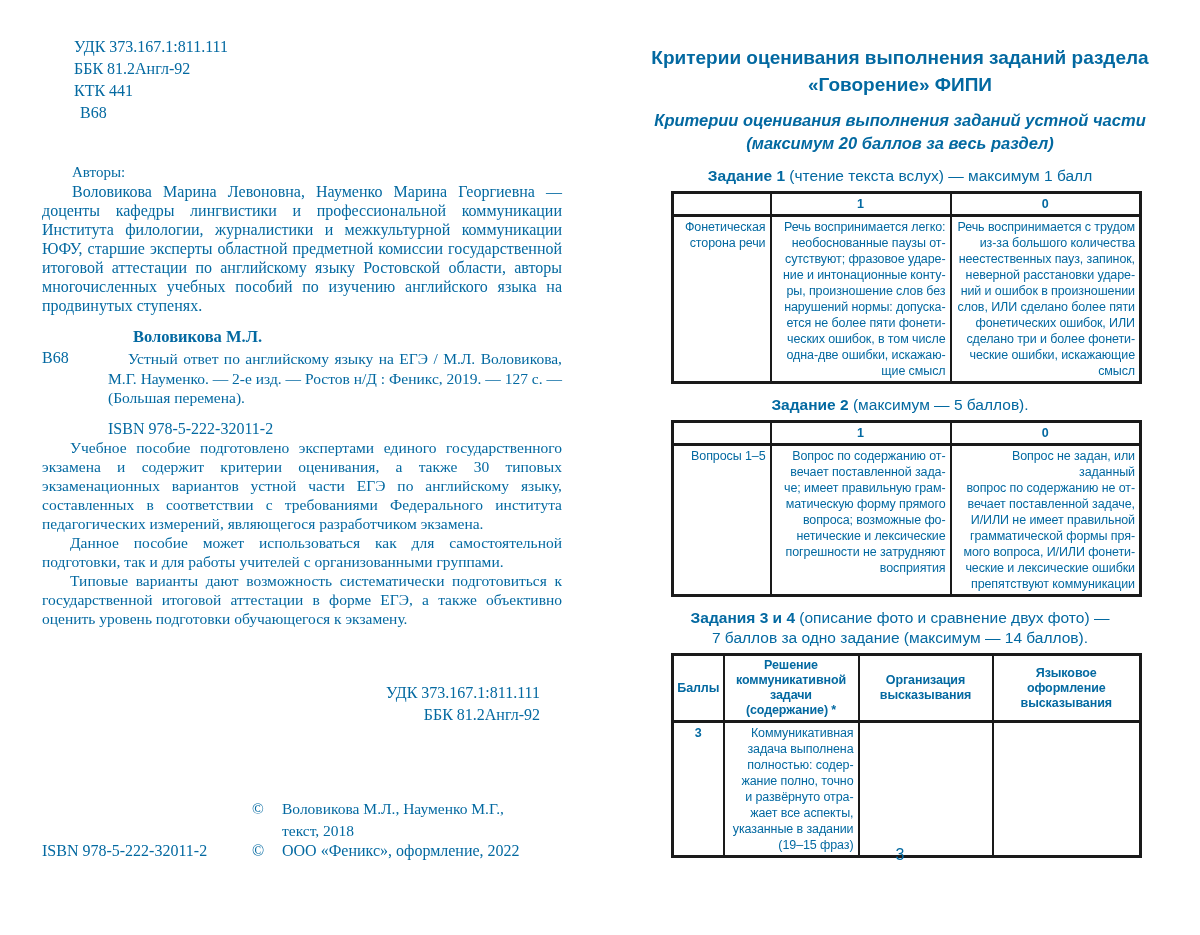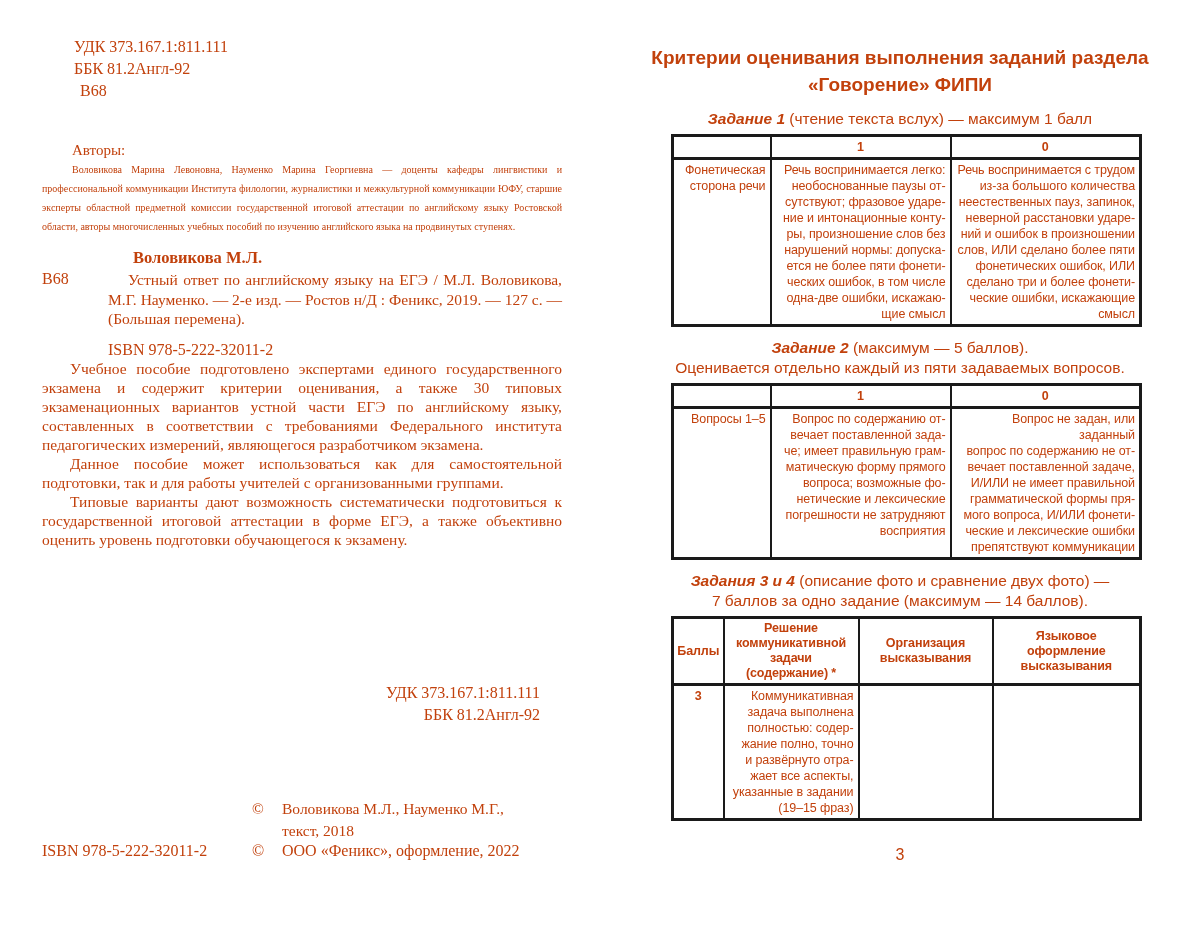--- a/index.html
+++ b/index.html
@@ -1,29 +1,29 @@
 <!DOCTYPE html>
 <html><head>
 <meta charset="utf-8">
 <style>
   html, body { margin:0; padding:0; background:#ffffff; }
   .canvas {
     position:relative; width:1200px; height:935px; background:#ffffff;
-    color:#c2410c; overflow:hidden;
+    color:#0369a1; overflow:hidden;
     font-family:"Liberation Serif","DejaVu Serif",serif;
   }
 
   
   .left-page { position:absolute; left:42px; top:36px; width:520px; height:880px; }
   .codes { font-size:16px; line-height:22px; margin-left:32px; }
   .codes .code-line { white-space:pre; }
   .codes .code-line:last-child { margin-left:6px; }
   .authors-heading { margin-top:40px; font-weight:normal; font-size:15px; text-indent:30px; }
   .authors-text {
-    font-size:10px; line-height:19px; text-align:justify; text-indent:30px; margin-top:1px;
+    font-size:16px; line-height:19px; text-align:justify; text-indent:30px; margin-top:1px;
   }
   .catalog-author { margin-top:12px; margin-left:91px; font-weight:bold; font-size:16.5px; }
   .catalog-row { position:relative; padding-left:66px; margin-top:2px; }
   .catalog-code { position:absolute; left:0; top:0; font-size:16px; }
   .catalog-entry { font-size:15.5px; line-height:19.5px; text-align:justify; text-indent:20px; }
   .isbn-top { margin-top:12px; margin-left:66px; font-size:16px; }
   .annotation { }
   .annotation p { margin:0; font-size:15.5px; line-height:19px; text-align:justify; text-indent:28px; }
   .udk-right-block { position:absolute; top:646px; right:22px; text-align:right; font-size:16px; line-height:22px; }
   .copyright-block { position:absolute; top:762px; left:210px; font-size:15.5px; line-height:22px; }
@@ -35,21 +35,21 @@
   .design-c { position:absolute; left:210px; top:0; display:flex; }
 
   
   .right-page {
     position:absolute; left:645px; top:44px; width:510px; height:880px;
     font-family:"Liberation Sans","DejaVu Sans",sans-serif; text-align:center;
   }
   .rp-title { font-size:19px; font-weight:bold; line-height:27px; white-space:pre-line; }
   .rp-subtitle { margin-top:11px; font-size:16.5px; font-weight:bold; font-style:italic; line-height:23px; white-space:pre-line; }
   .task-heading { margin-top:11px; font-size:15.5px; line-height:20px; }
-  .task-heading b { font-weight:bold;font-style:italic; }
+  .task-heading b { font-weight:bold; }
   .task-line2 { font-size:15.5px; line-height:20px; }
 
   table.crit {
     border-collapse:collapse; table-layout:fixed;
     margin:5px 0 0 26px; width:468px;
     font-size:12.5px; line-height:16px; letter-spacing:-0.1px;
   }
   table.crit td, table.crit th {
     border:2px solid #1a1a1a; vertical-align:top; padding:2px 4px;
     text-align:right; white-space:pre-line; overflow:hidden;
@@ -63,20 +63,21 @@
 </style>
 </head>
 <body>
 
 <div class="canvas">
 
   <div class="left-page">
     <div class="codes">
       <div class="code-line">УДК 373.167.1:811.111</div>
       <div class="code-line">ББК 81.2Англ-92</div>
+      <div class="code-line">КТК 441</div>
       <div class="code-line">В68</div>
     </div>
 
     <div class="authors-heading">Авторы:</div>
     <div class="authors-text">Воловикова Марина Левоновна, Науменко Марина Георгиевна — доценты кафедры лингвистики и профессиональной коммуникации Института филологии, журналистики и межкультурной коммуникации ЮФУ, старшие эксперты областной предметной комиссии государственной итоговой аттестации по английскому языку Ростовской области, авторы многочисленных учебных пособий по изучению английского языка на продвинутых ступенях.</div>
 
     <div class="catalog-author">Воловикова М.Л.</div>
     <div class="catalog-row">
       <span class="catalog-code">В68</span>
       <div class="catalog-entry">Устный ответ по английскому языку на ЕГЭ / М.Л. Воловикова, М.Г. Науменко. — 2-е изд. — Ростов н/Д : Феникс, 2019. — 127 с. — (Большая перемена).</div>
@@ -107,20 +108,22 @@
       <span class="design-c">
         <span class="c-sign">©</span>
         <span>ООО «Феникс», оформление, 2022</span>
       </span>
     </div>
   </div>
 
   <div class="right-page">
     <div class="rp-title">Критерии оценивания выполнения заданий раздела
 «Говорение» ФИПИ</div>
+    <div class="rp-subtitle">Критерии оценивания выполнения заданий устной части
+(максимум 20 баллов за весь раздел)</div>
 
     <div class="task-heading"><b>Задание 1</b><span> (чтение текста вслух) — максимум 1 балл</span></div>
 
     <table class="crit">
       <colgroup>
           <col style="width:98px">
           <col style="width:180px">
           <col style="width:190px">
         </colgroup>
       <thead>
@@ -152,21 +155,20 @@
 слов, ИЛИ сделано более пяти
 фонетических ошибок, ИЛИ
 сделано три и более фонети-
 ческие ошибки, искажающие
 смысл</td>
         </tr>
       </tbody>
     </table>
 
     <div class="task-heading"><b>Задание 2</b><span> (максимум — 5 баллов).</span></div>
-    <div class="task-line2">Оценивается отдельно каждый из пяти задаваемых вопросов.</div>
 
     <table class="crit">
       <colgroup>
           <col style="width:98px">
           <col style="width:180px">
           <col style="width:190px">
         </colgroup>
       <thead>
         <tr>
           <th></th>

